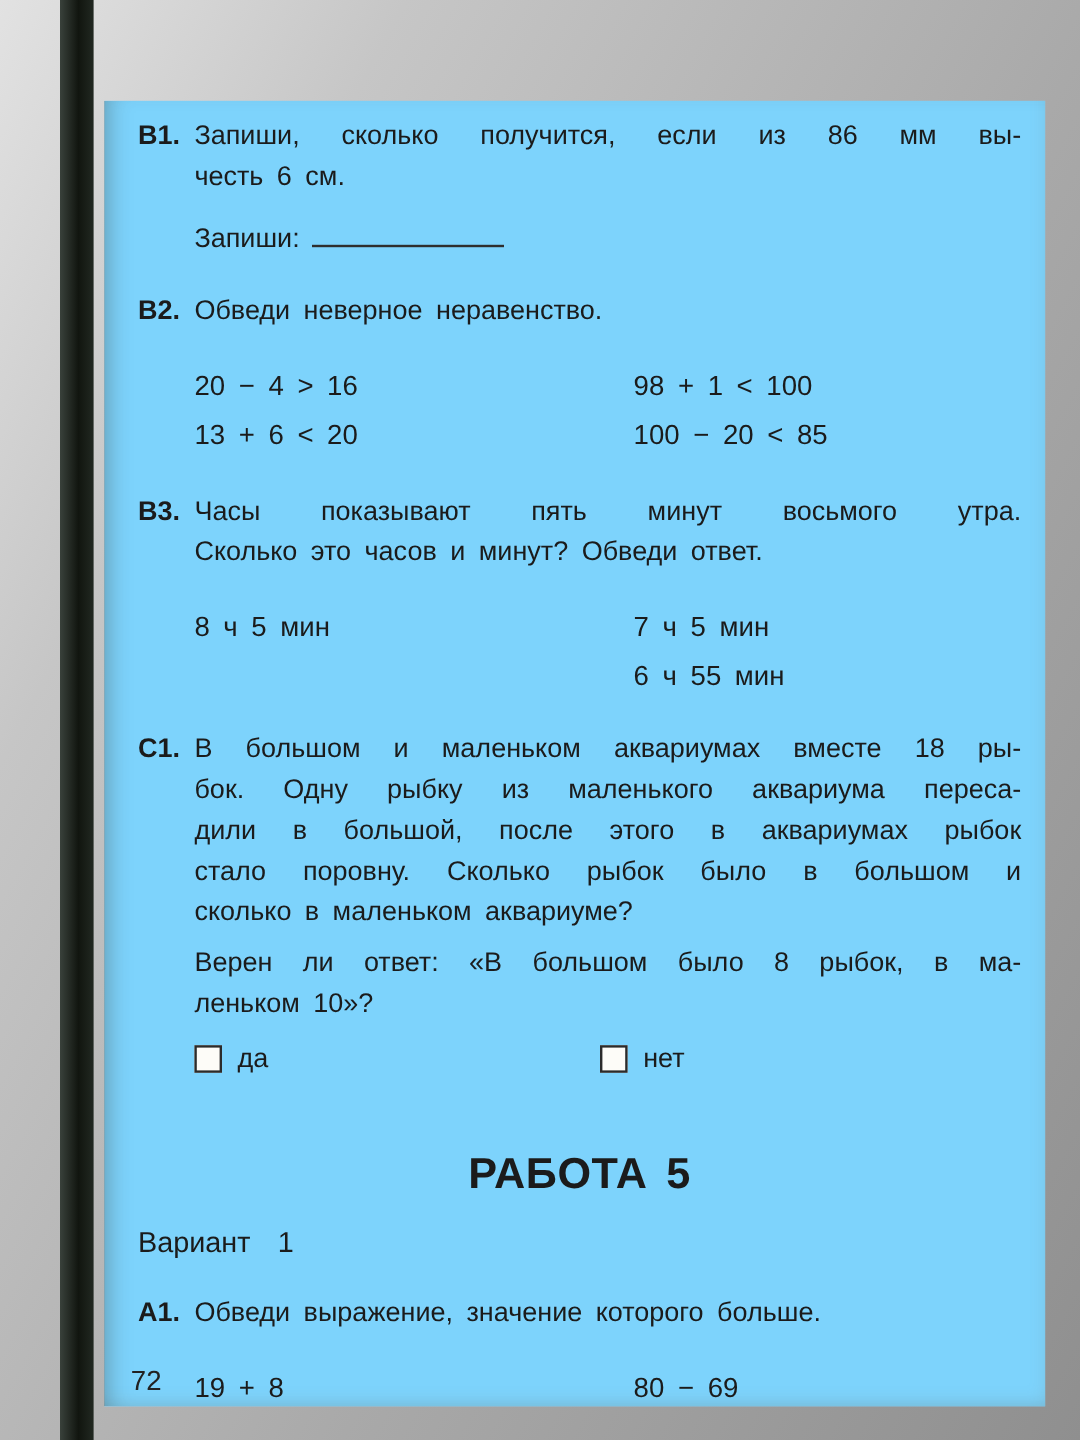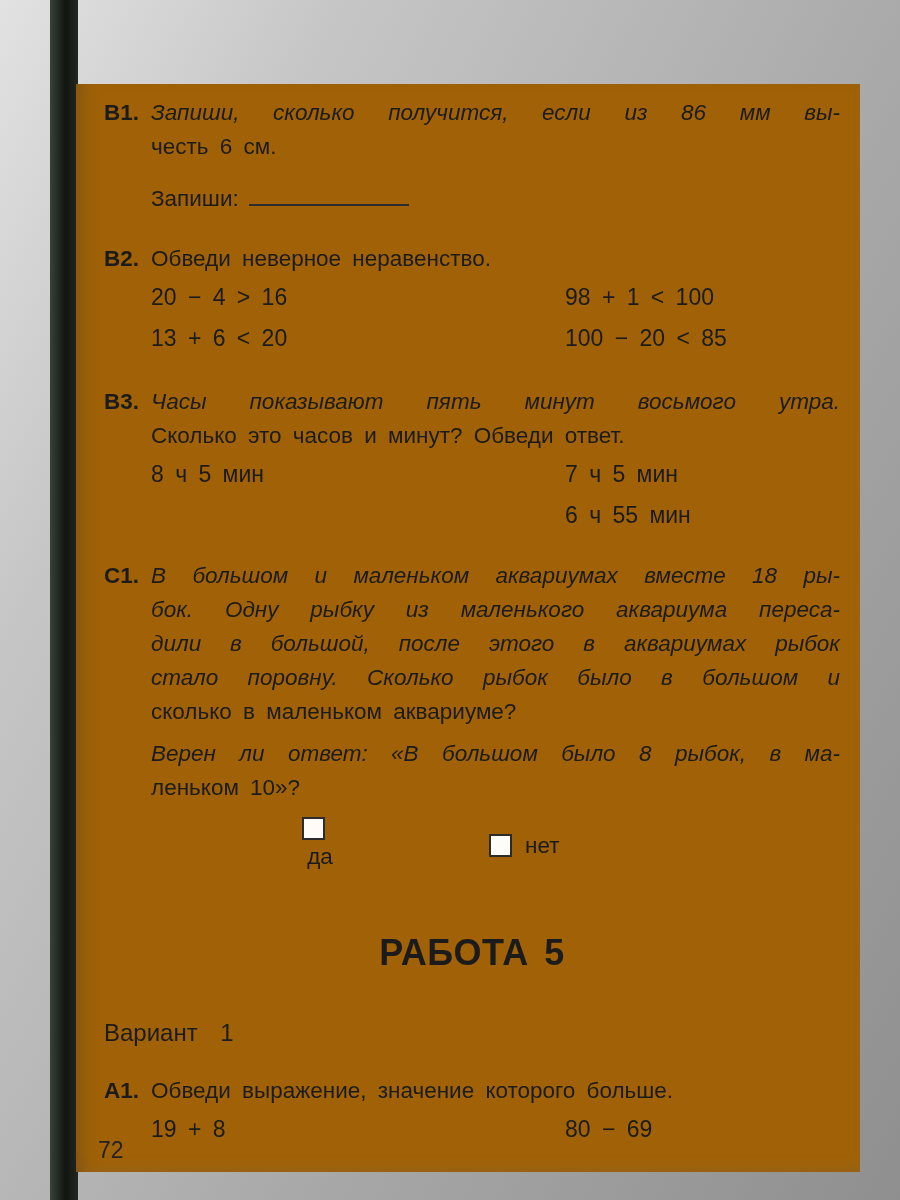--- a/index.html
+++ b/index.html
@@ -14,82 +14,82 @@
   
   .scan-bg {
     position: absolute; inset: 0;
     background: linear-gradient(118deg, #e2e2e2 0%, #c6c6c6 22%, #a9a9a9 60%, #8f8f8f 100%);
   }
   .spine {
     position: absolute; left: 50px; top: 0; width: 28px; height: 100%;
     background: linear-gradient(to right, #39413b 0%, #11150f 55%, #212821 100%);
   }
   .paper {
-    position: absolute; left: 76px; top: 84px; width: 784px; height: 1088px;
-    background: #a16207;
+    position: absolute; left: 87px; top: 84px; width: 784px; height: 1088px;
+    background: #7dd3fc;
     box-shadow:
       inset 16px 0 20px -14px rgba(55, 55, 45, 0.38),
       inset -6px -10px 16px -10px rgba(120, 115, 100, 0.28);
   }
 
   .content {
     padding: 12px 20px 0 28px;
     color: #1b1b1b;
     font-size: 22.5px;
     line-height: 34px;
     word-spacing: 0.22em;
   }
 
   .task { display: flex; }
   .task-label { width: 47px; flex-shrink: 0; font-weight: bold; }
   .task-body { flex: 1; min-width: 0; }
 
-  .jline { text-align: justify; text-align-last: justify; font-style: italic; }
+  .jline { text-align: justify; text-align-last: justify; }
 
   .answer-row { margin-top: 16px; }
   .answer-line {
     display: inline-block;
     width: 160px; height: 26px;
     margin-left: 10px;
     border-bottom: 2px solid #2e2e2e;
     vertical-align: baseline;
   }
 
-  .options { display: flex; margin-top: 4px; gap: 48px; }
+  .options { display: flex; margin-top: 28px; }
   .opt-col { display: flex; flex-direction: column; gap: 7px; }
   .opt-col.left { width: 366px; flex-shrink: 0; }
   .option { font-size: 23px; white-space: nowrap; }
 
   .sec-b2 { margin-top: 26px; }
   .sec-b3 { margin-top: 30px; }
   .sec-c1 { margin-top: 27px; }
   .question { margin-top: 8px; }
 
   .cb-group { display: flex; margin-top: 12px; align-items: center; }
   .cb-item { display: flex; align-items: center; cursor: pointer; }
-  .cb-item.left { width: 338px; flex-shrink: 0; flex-direction: column; }
+  .cb-item.left { width: 338px; flex-shrink: 0; }
   .checkbox {
     width: 23px; height: 23px;
     border: 2px solid #2b2b2b;
     background: #fdfcf8;
     display: inline-block;
     margin-right: 13px;
     flex-shrink: 0;
   }
   .cb-label { font-size: 22.5px; }
 
   .work-title {
     margin-top: 62px;
     text-align: center;
     font-weight: bold;
     font-size: 36px;
     letter-spacing: 0.5px;
   }
   .variant {
-    margin-top: 46px;
+    margin-top: 24px;
     font-size: 24px;
     word-spacing: 16px;
   }
   .sec-a1 { margin-top: 24px; }
 
   .page-number {
     position: absolute;
     left: 22px; bottom: 8px;
     font-size: 23px;
     color: #222;

